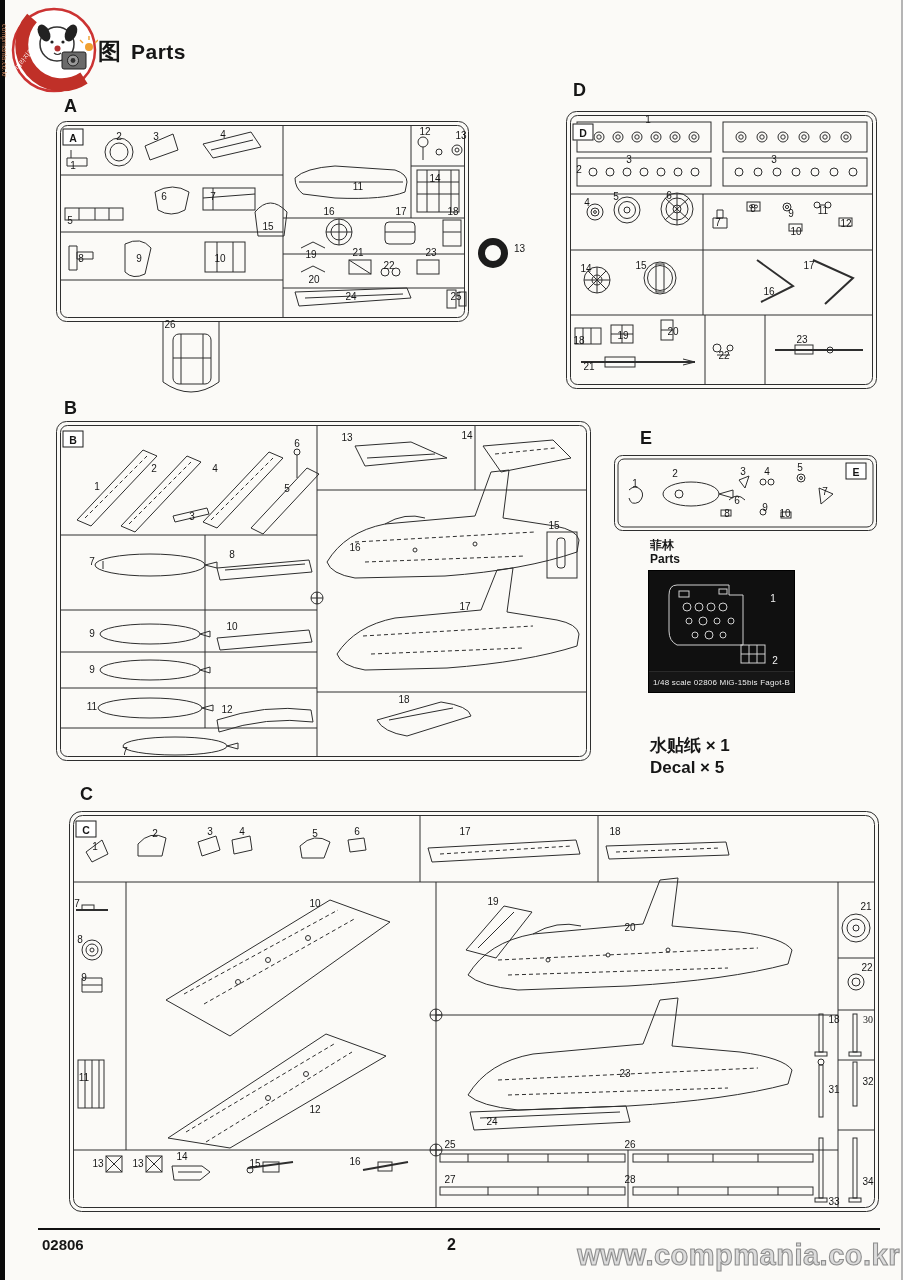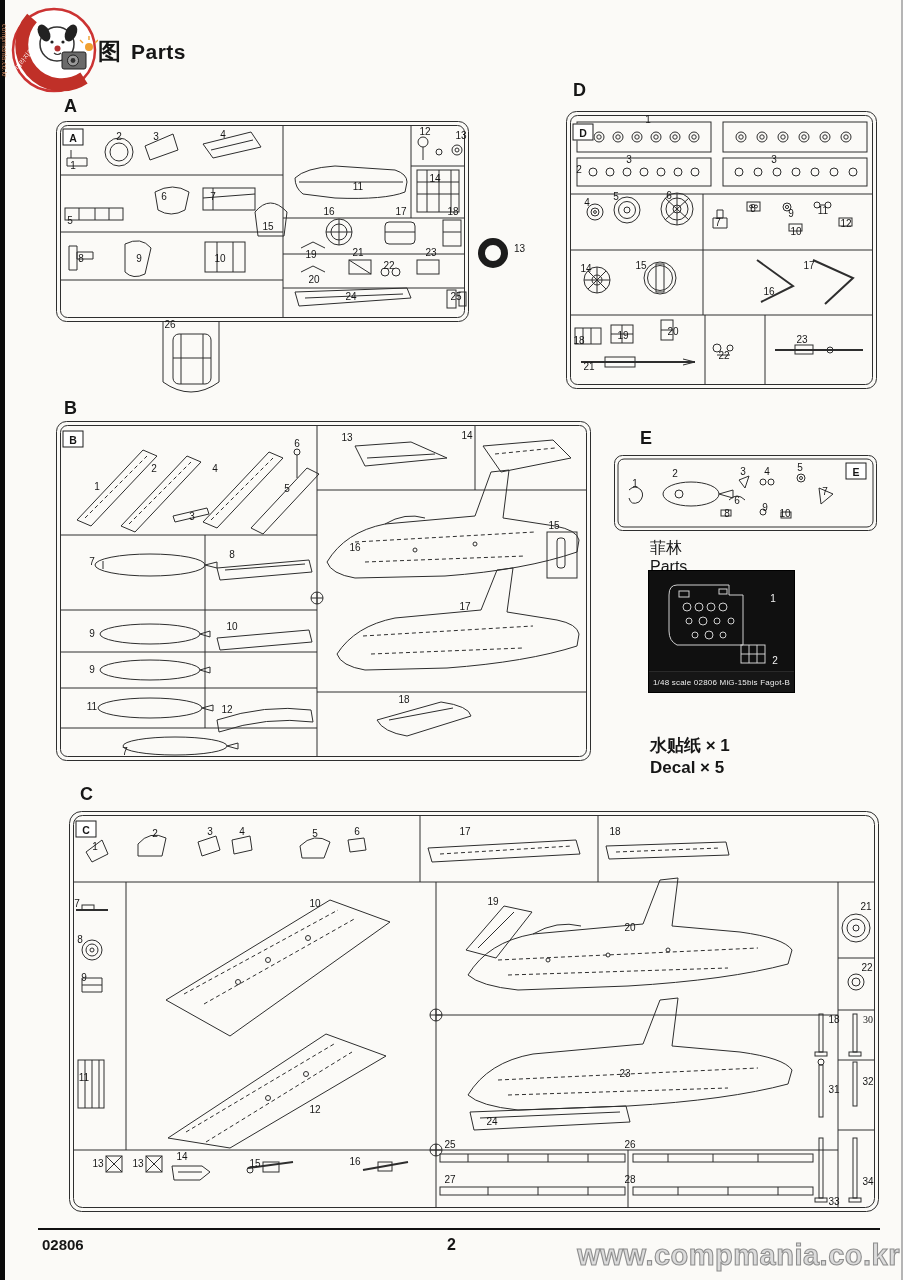--- a/index.html
+++ b/index.html
@@ -13,21 +13,21 @@
   .title-en{font-size:21px;font-weight:bold;letter-spacing:.5px;}
   .section-heading{position:absolute;font-size:18px;font-weight:bold;}
   .sprue{position:absolute;}
   .sprue svg{display:block;}
   .parts-layer{position:absolute;inset:0;pointer-events:none;}
   .pn{position:absolute;transform:translate(-50%,-50%);font-size:10px;line-height:1;color:#161616;white-space:nowrap;}
   .sprue-box{position:absolute;transform:translate(-50%,-50%);width:19px;height:15px;border:1.4px solid #1d1d1d;
              display:flex;align-items:center;justify-content:center;font-size:10.5px;font-weight:bold;background:#fff;}
   .ring{position:absolute;left:476px;top:236px;}
   .ring-label{position:absolute;left:514px;top:243px;font-size:10px;}
-  .film-labels{position:absolute;left:650px;top:538px;font-size:16px;font-weight:normal;line-height:1.2;}
+  .film-labels{position:absolute;left:650px;top:538px;font-size:12px;font-weight:bold;line-height:1.2;}
   .film-block{position:absolute;left:648px;top:570px;width:145px;border:1px solid #000;}
   .film-img{position:relative;width:145px;height:100px;background:#101010;}
   .film-caption{height:20px;background:#161616;color:#ededed;font-size:8px;display:flex;align-items:center;
                 justify-content:center;white-space:nowrap;overflow:hidden;letter-spacing:.2px;border-top:1px solid #2a2a2a;}
   .film-img .pn{color:#f2f2f2;}
   .decal-block{position:absolute;left:650px;top:735px;font-size:17px;font-weight:bold;line-height:1.3;}
   .wm-center{position:absolute;left:212px;top:620px;font-size:23px;font-weight:bold;color:#2a41c0;
              letter-spacing:.3px;text-shadow:0 0 3px rgba(255,255,255,.9);z-index:6;}
   .wm-bottom{position:absolute;right:3px;top:1239px;font-size:29px;font-weight:bold;color:#dcdcdc;
              -webkit-text-stroke:1.1px #8f8f8f;letter-spacing:.5px;z-index:6;}

